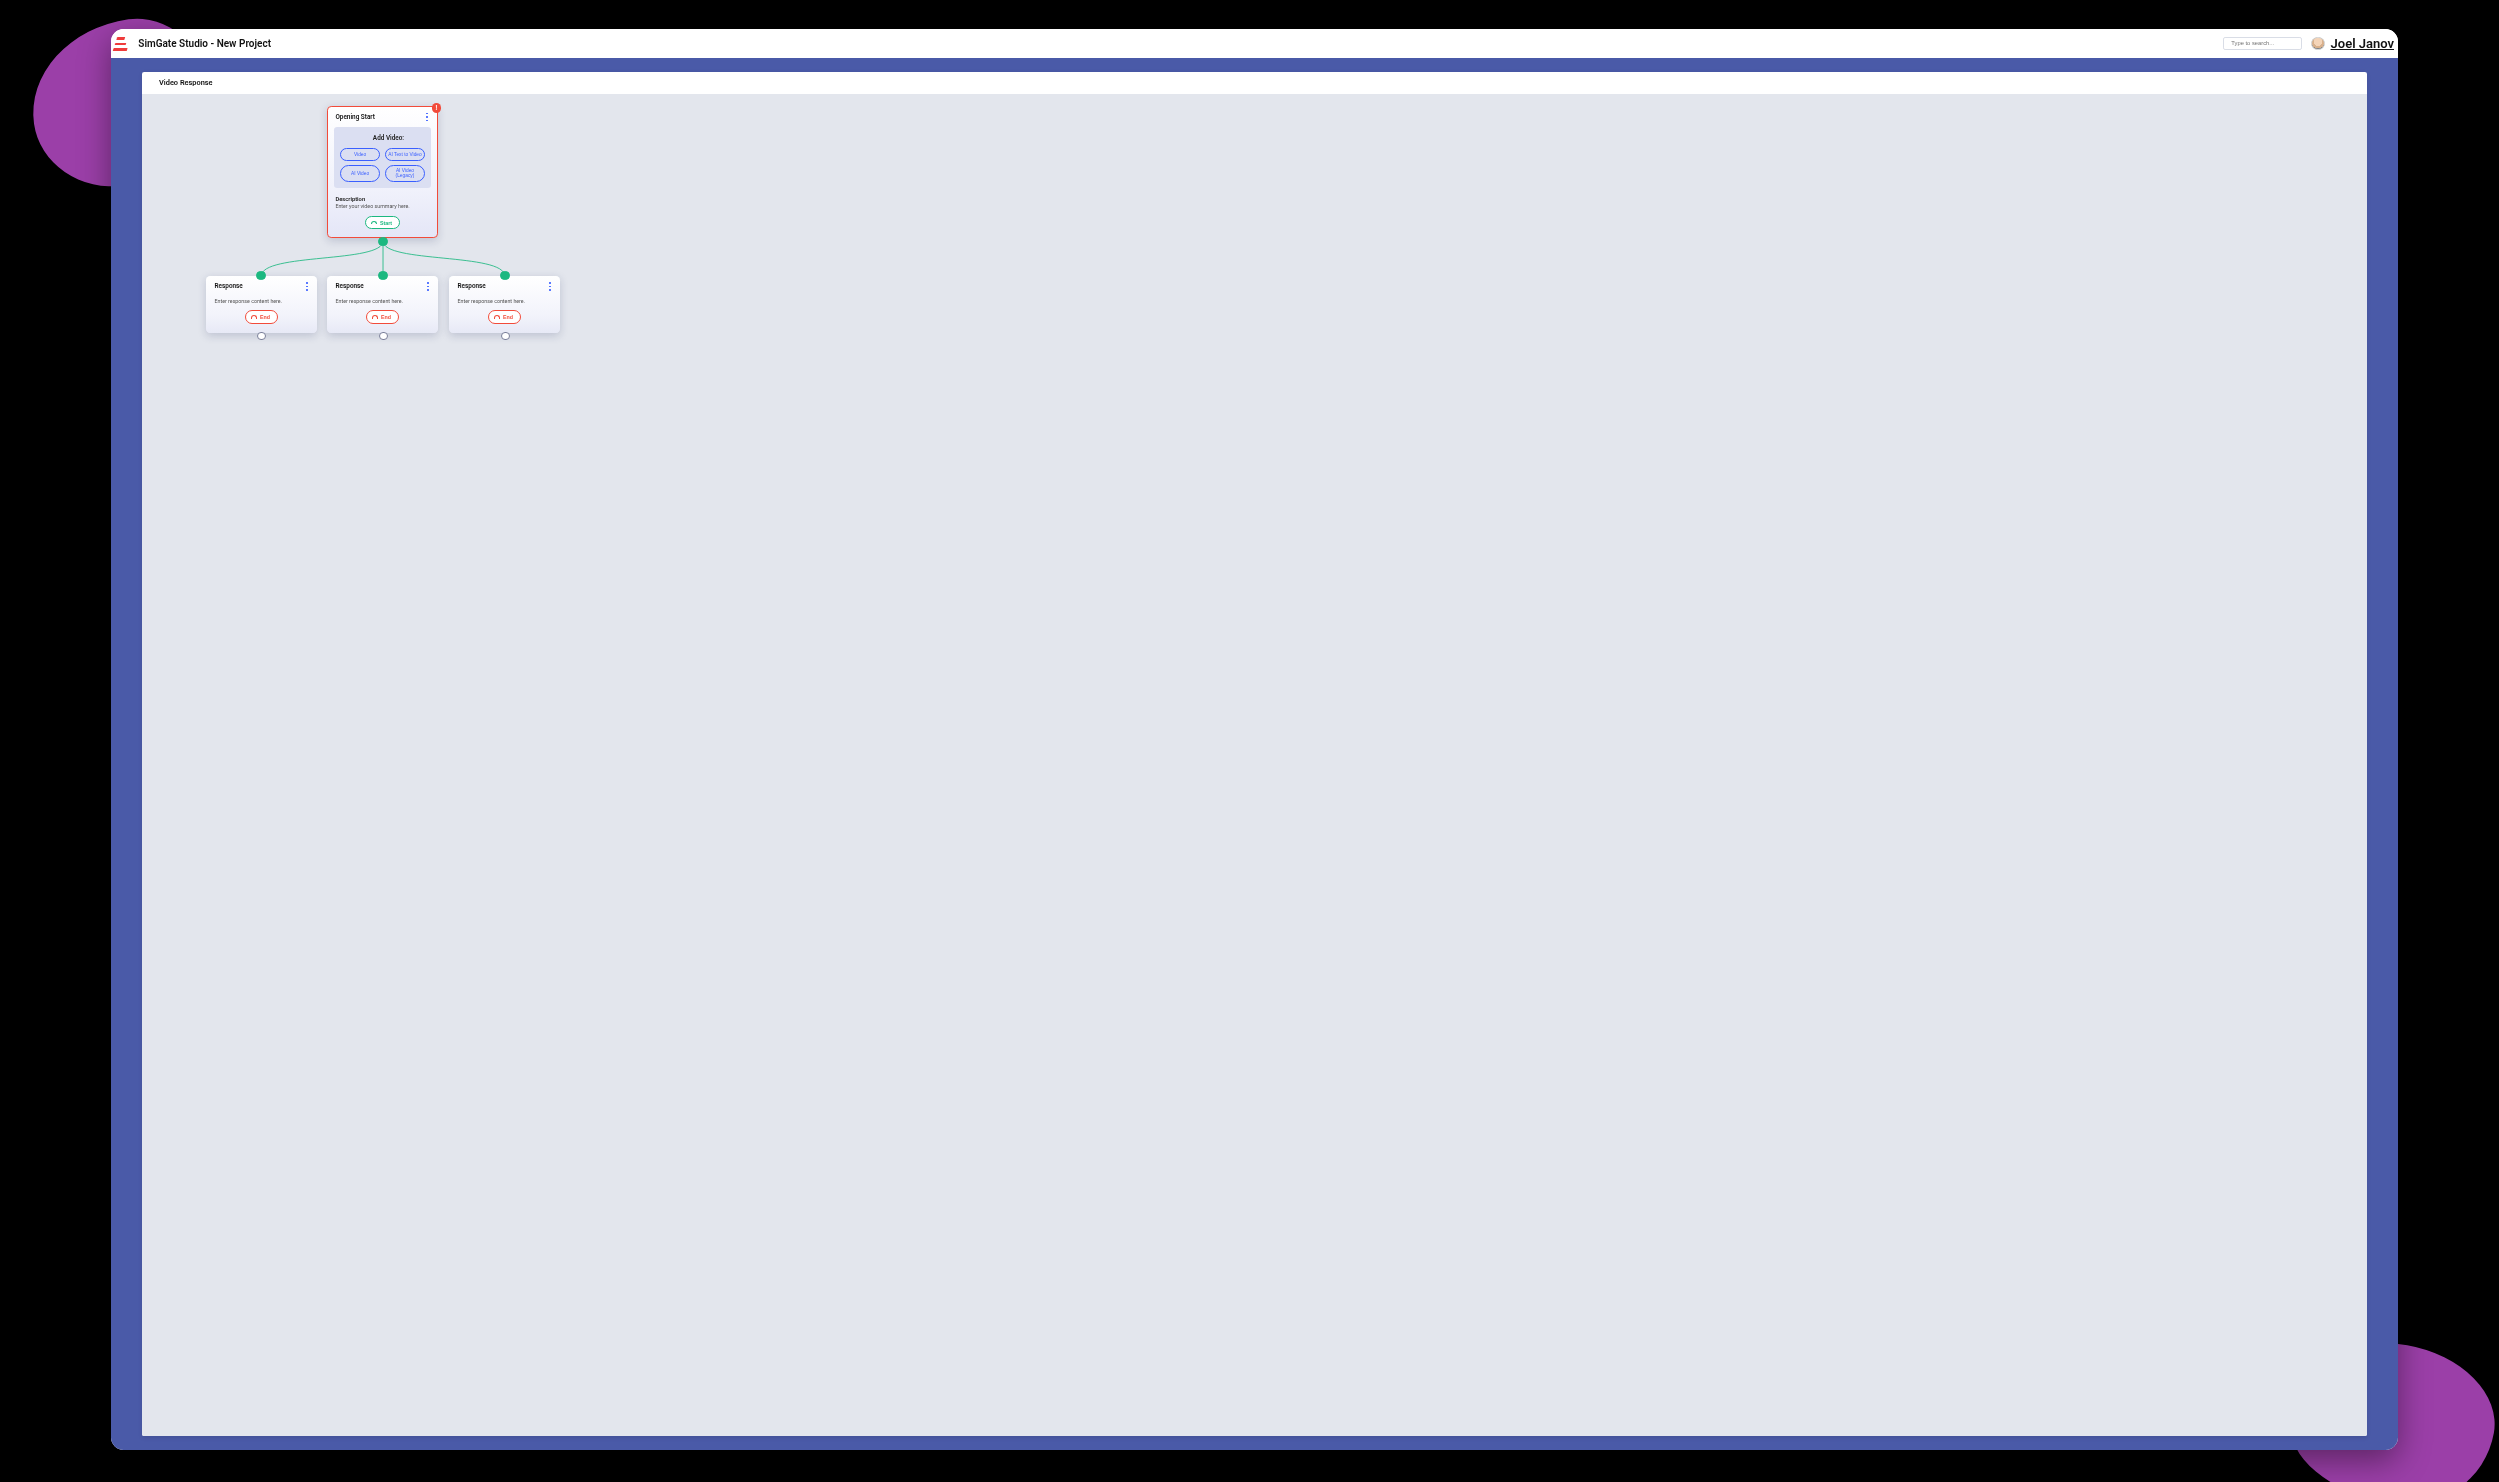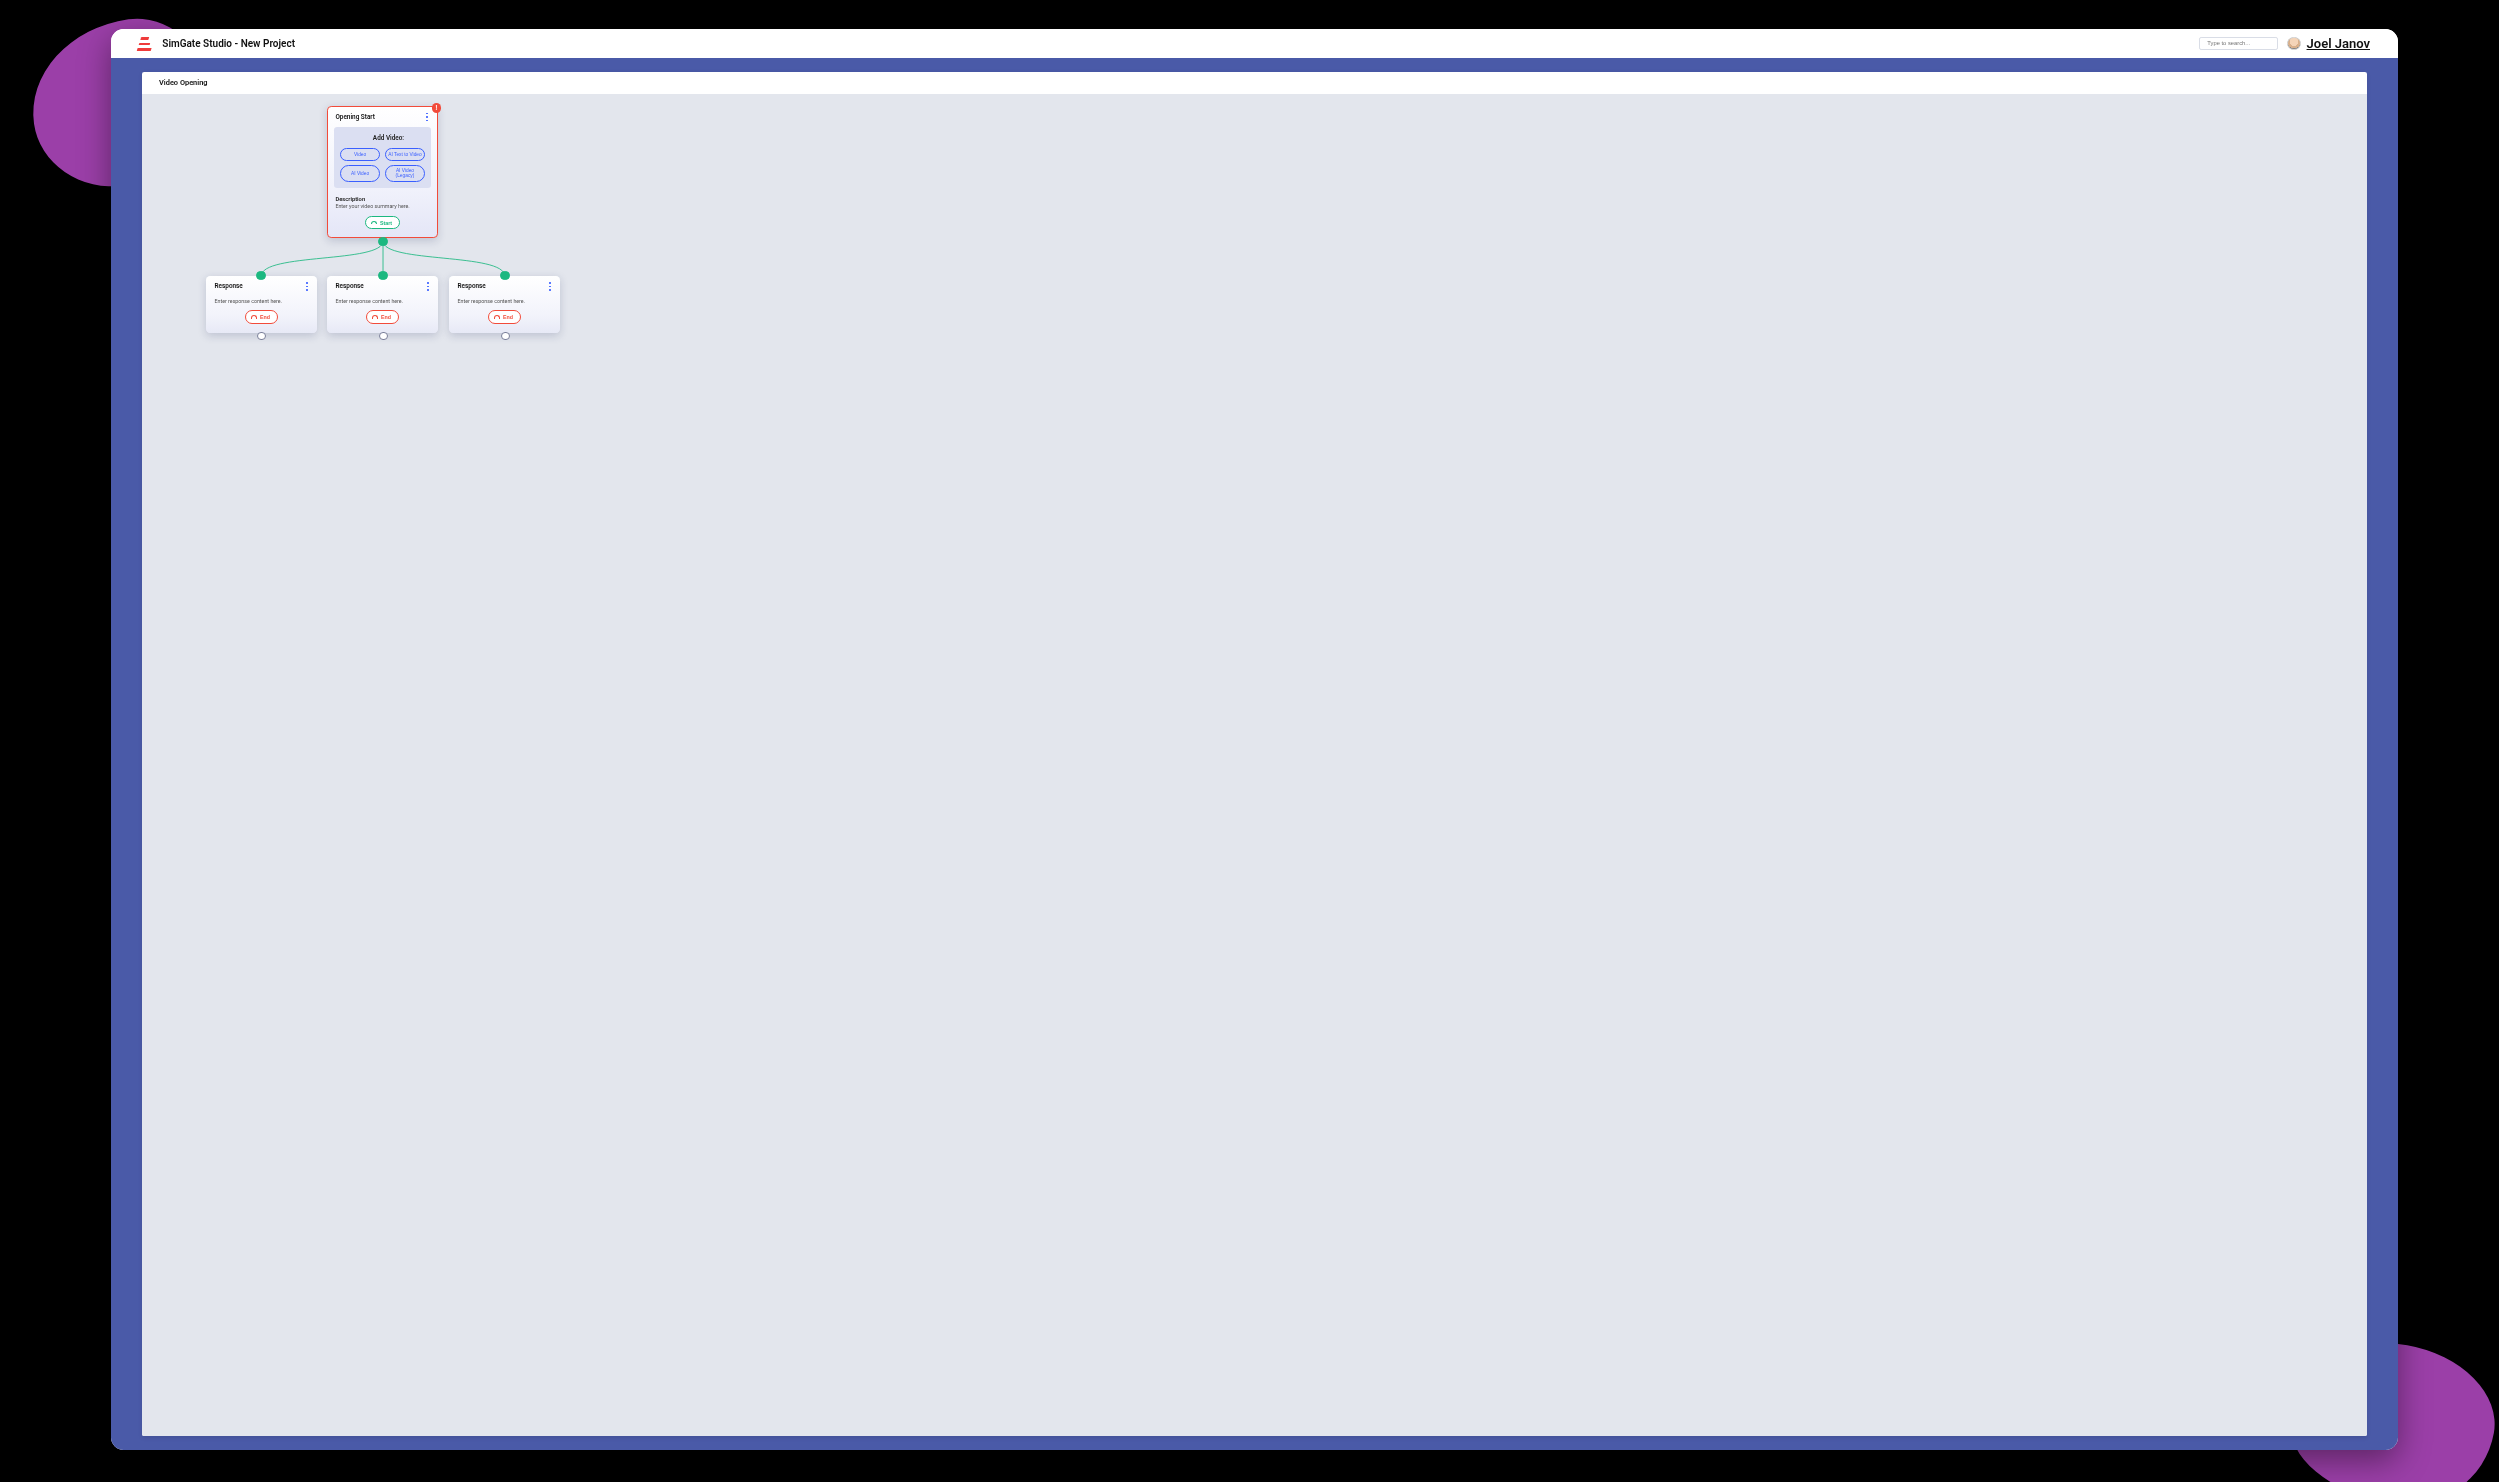--- a/index.html
+++ b/index.html
@@ -41,21 +41,21 @@
     box-shadow: 0 10.6px 32px rgba(0,0,0,0.4);
     display: flex;
     flex-direction: column;
   }
 
   
   .app-header {
     height: 29px;
     display: flex;
     align-items: center;
-    padding: 0 28px;
+    padding: 0 4px;
     gap: 9.5px;
     background: #fff;
     flex: 0 0 auto;
   }
   .logo {
     width: 13.8px; height: 13.8px;
     display: flex; flex-direction: column; justify-content: space-between;
     transform: skewX(-18deg);
   }
   .logo span {
@@ -284,21 +284,21 @@
       <input type="text" placeholder="Type to search..." style="">
     </div>
     <div class="user-chip">
       <div class="avatar"></div>
       <span>Joel Janov</span>
     </div>
   </div>
 
   <div class="app-body">
     <div class="canvas-frame">
-      <div class="canvas-header">Video Opening</div>
+      <div class="canvas-header">Video Response</div>
       <div class="canvas">
 
         <svg class="connectors" viewBox="0 0 4204 2537" width="2226" height="1344">
           <g stroke="#1cb880" stroke-width="1.6" fill="none">
             <path d="M455,278 L455,344"></path>
             <path d="M455,278 C455,320 225,300 225,344"></path>
             <path d="M455,278 C455,320 685,300 685,344"></path>
           </g>
         </svg>
 

